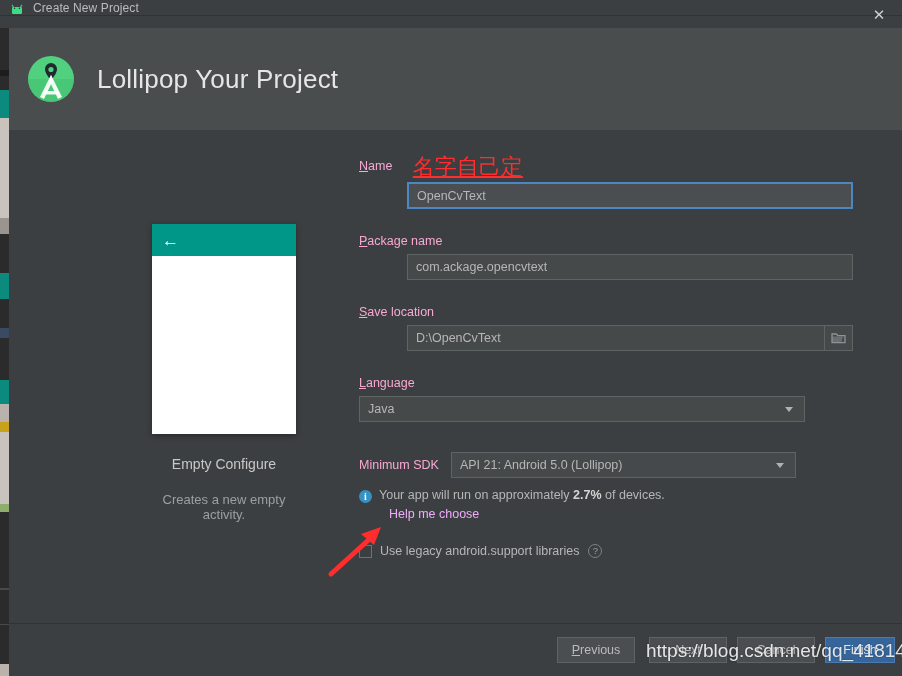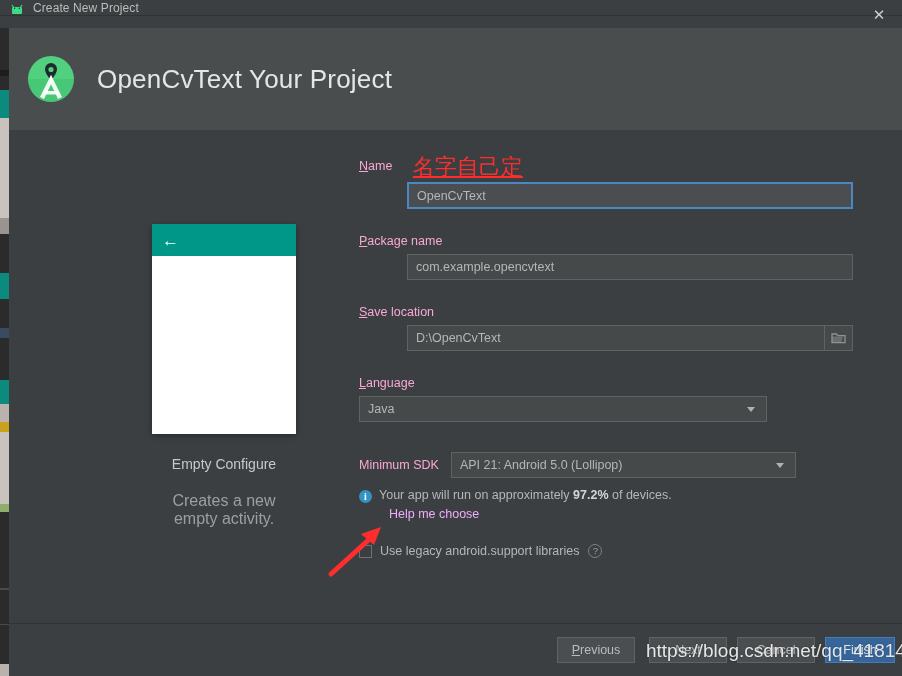--- a/index.html
+++ b/index.html
@@ -86,21 +86,21 @@
     display: flex; align-items: center;
   }
   .preview-back {
     color: #ffffff; font-size: 17px; line-height: 1;
     margin-left: 10px;
   }
   .preview-name {
     margin-top: 22px; font-size: 14px; color: #c8c8c8;
   }
   .preview-desc {
-    margin-top: 20px; font-size: 16px; color: #9aa0a0;
+    margin-top: 20px; font-size: 13px; color: #9aa0a0;
   }
 
   
   .form { position: absolute; left: 350px; top: 22px; width: 460px; }
   .field { margin-bottom: 0; }
   .flabel {
     font-size: 12.5px; color: #f9a8d4; margin-bottom: 6px;
     display: inline-block;
   }
   .flabel u { text-decoration: underline; }
@@ -123,21 +123,21 @@
     height: 27px;
   }
   .input.with-btn { padding-right: 0; }
   .input .val { flex: 1; }
   .folder-btn {
     width: 28px; height: 24px; flex: none;
     display: flex; align-items: center; justify-content: center;
     border-left: 1px solid #5e6364;
   }
   .combo {
-    width: 408px; height: 26px;
+    width: 446px; height: 26px;
     background: #45494a; border: 1px solid #5e6364;
     color: #b6b6b6; font-size: 12.5px;
     display: flex; align-items: center; padding: 0 8px;
   }
   .combo .val { flex: 1; }
   .caret {
     width: 0; height: 0; flex: none;
     border-left: 4.5px solid transparent;
     border-right: 4.5px solid transparent;
     border-top: 5px solid #aeb2b3;
@@ -261,21 +261,21 @@
       <svg width="52" height="52" viewBox="0 0 52 52">
         <circle cx="26" cy="26" r="23" fill="#51d17f"></circle>
         <path d="M3 26 a23 23 0 0 0 46 0 z" fill="#3dbd6e" opacity=".45"></path>
         <path d="M26 10 a6 6 0 0 1 6 6 c0 4 -3 7 -6 12 c-3 -5 -6 -8 -6 -12 a6 6 0 0 1 6 -6 z" fill="#1f2a30"></path>
         <circle cx="26" cy="16.5" r="2.6" fill="#51d17f"></circle>
         <path d="M26 22 L15 44 l4 2 L28 27 z" fill="#ffffff" opacity=".92"></path>
         <path d="M26 22 L37 44 l-4 2 L24 27 z" fill="#ffffff" opacity=".92"></path>
         <rect x="18" y="38" width="16" height="3.4" rx="1.7" fill="#ffffff" opacity=".92"></rect>
       </svg>
     </span>
-    <span class="header-title">OpenCvText Your Project</span>
+    <span class="header-title">Lollipop Your Project</span>
   </div>
 
   <div class="body">
 
     <div class="preview">
       <div class="preview-card">
         <div class="preview-appbar">
           <span class="preview-back">←</span>
         </div>
       </div>
@@ -291,21 +291,21 @@
         <span class="annot-red">名字自己定</span>
         <div class="input focused">
           <span class="val">OpenCvText</span>
         </div>
       </div>
 
       
       <div class="field" style="margin-top:22px">
         <div><span class="flabel"><u>P</u>ackage name</span></div>
         <div class="input">
-          <span class="val">com.example.opencvtext</span>
+          <span class="val">com.ackage.opencvtext</span>
         </div>
       </div>
 
       
       <div class="field" style="margin-top:22px">
         <div><span class="flabel"><u>S</u>ave location</span></div>
         <div class="input with-btn">
           <span class="val">D:\OpenCvText</span>
           <span class="folder-btn">
             <svg width="15" height="12" viewBox="0 0 15 12">
@@ -330,21 +330,21 @@
         <span class="flabel">Minimum SDK</span>
         <div class="combo">
           <span class="val">API 21: Android 5.0 (Lollipop)</span>
           <span class="caret"></span>
         </div>
       </div>
 
       
       <div class="infoline">
         <span class="info-icon">i</span>
-        <span><span>Your app will run on approximately </span><b>97.2%</b><span> of devices.</span></span>
+        <span><span>Your app will run on approximately </span><b>2.7%</b><span> of devices.</span></span>
       </div>
       <a class="helplink">Help me choose</a>
 
       
       <div class="checkrow">
         <span class="checkbox"></span>
         <span>Use legacy android.support libraries</span>
         <span class="help-icon">?</span>
       </div>
 

